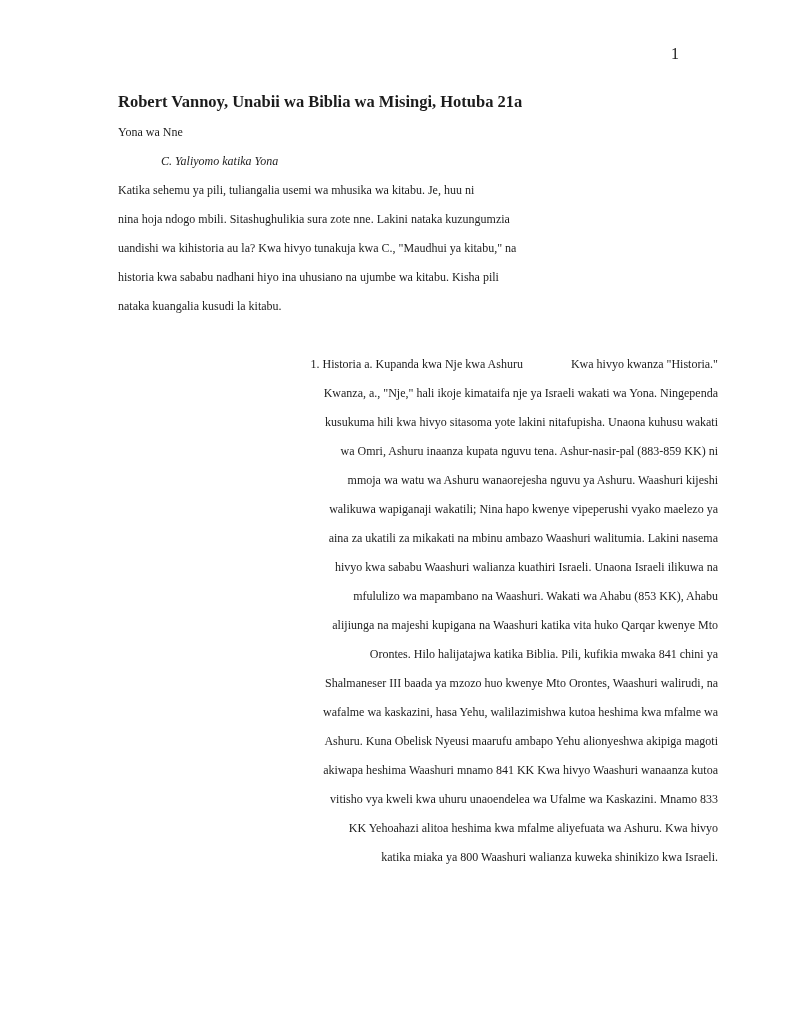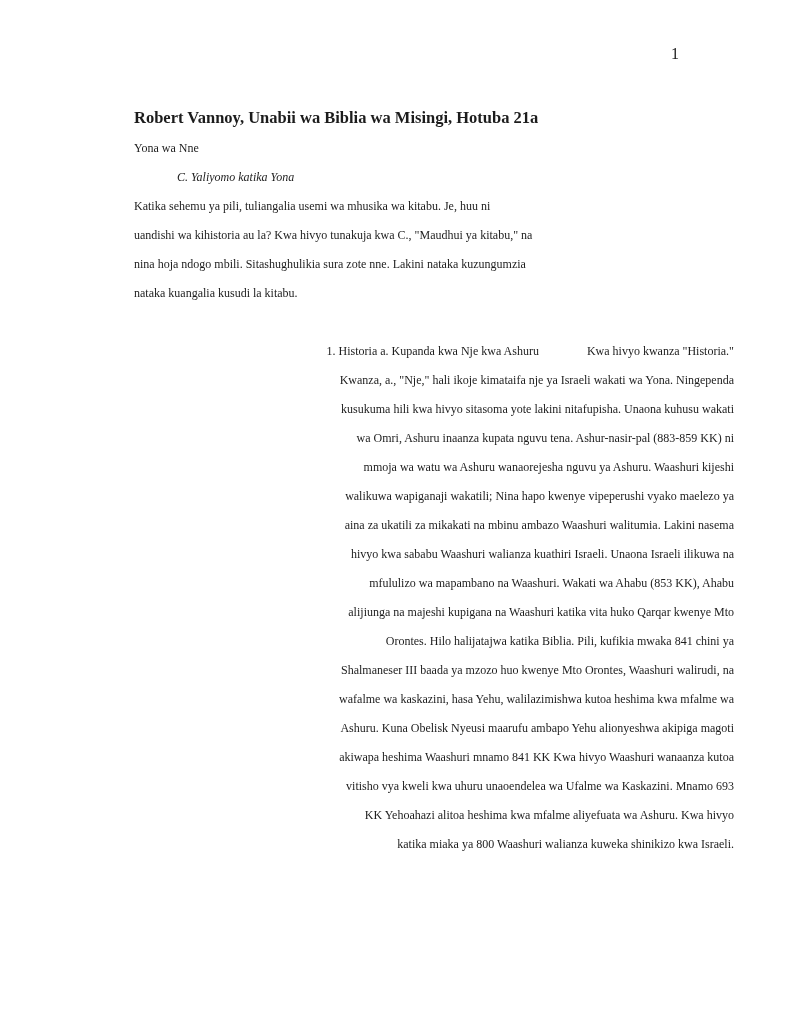--- a/index.html
+++ b/index.html
@@ -18,24 +18,23 @@
   }
   .pagenum {
     position: absolute;
     top: 44px;
     right: 112px;
     font-size: 16px;
     line-height: 20px;
   }
   .content {
     position: absolute;
-    left: 134px;
+    left: 118px;
     top: 86px;
     width: 600px;
-    margin-top: 16px;
   }
   .title {
     font-weight: bold;
     font-size: 16.5px;
     line-height: 32px;
     white-space: pre;
   }
   .subtitle, .heading, .line {
     font-size: 12px;
     line-height: 29px;
@@ -65,39 +64,40 @@
   <div class="content">
     <div class="title">Robert Vannoy, Unabii wa Biblia wa Misingi, Hotuba 21a</div>
 
     <div class="subtitle">Yona wa Nne</div>
 
     <div class="heading">C. Yaliyomo katika Yona</div>
 
     <div id="paragraphs">
         <div class="para">
           <div class="line">Katika sehemu ya pili, tuliangalia usemi wa mhusika wa kitabu. Je, huu ni</div>
+          <div class="line">nina hoja ndogo mbili. Sitashughulikia sura zote nne. Lakini nataka kuzungumzia</div>
           <div class="line">uandishi wa kihistoria au la? Kwa hivyo tunakuja kwa C., "Maudhui ya kitabu," na</div>
-          <div class="line">nina hoja ndogo mbili. Sitashughulikia sura zote nne. Lakini nataka kuzungumzia</div>
+          <div class="line">historia kwa sababu nadhani hiyo ina uhusiano na ujumbe wa kitabu. Kisha pili</div>
           <div class="line">nataka kuangalia kusudi la kitabu.</div>
         </div>
         <div class="para">
           <div class="line">1. Historia a. Kupanda kwa Nje kwa Ashuru    Kwa hivyo kwanza "Historia."</div>
           <div class="line">Kwanza, a., "Nje," hali ikoje kimataifa nje ya Israeli wakati wa Yona. Ningependa</div>
           <div class="line">kusukuma hili kwa hivyo sitasoma yote lakini nitafupisha. Unaona kuhusu wakati</div>
           <div class="line">wa Omri, Ashuru inaanza kupata nguvu tena. Ashur-nasir-pal (883-859 KK) ni</div>
           <div class="line">mmoja wa watu wa Ashuru wanaorejesha nguvu ya Ashuru. Waashuri kijeshi</div>
           <div class="line">walikuwa wapiganaji wakatili; Nina hapo kwenye vipeperushi vyako maelezo ya</div>
           <div class="line">aina za ukatili za mikakati na mbinu ambazo Waashuri walitumia. Lakini nasema</div>
           <div class="line">hivyo kwa sababu Waashuri walianza kuathiri Israeli. Unaona Israeli ilikuwa na</div>
           <div class="line">mfululizo wa mapambano na Waashuri. Wakati wa Ahabu (853 KK), Ahabu</div>
           <div class="line">alijiunga na majeshi kupigana na Waashuri katika vita huko Qarqar kwenye Mto</div>
           <div class="line">Orontes. Hilo halijatajwa katika Biblia. Pili, kufikia mwaka 841 chini ya</div>
           <div class="line">Shalmaneser III baada ya mzozo huo kwenye Mto Orontes, Waashuri walirudi, na</div>
           <div class="line">wafalme wa kaskazini, hasa Yehu, walilazimishwa kutoa heshima kwa mfalme wa</div>
           <div class="line">Ashuru. Kuna Obelisk Nyeusi maarufu ambapo Yehu alionyeshwa akipiga magoti</div>
           <div class="line">akiwapa heshima Waashuri mnamo 841 KK Kwa hivyo Waashuri wanaanza kutoa</div>
-          <div class="line">vitisho vya kweli kwa uhuru unaoendelea wa Ufalme wa Kaskazini. Mnamo 693</div>
+          <div class="line">vitisho vya kweli kwa uhuru unaoendelea wa Ufalme wa Kaskazini. Mnamo 833</div>
           <div class="line">KK Yehoahazi alitoa heshima kwa mfalme aliyefuata wa Ashuru. Kwa hivyo</div>
           <div class="line">katika miaka ya 800 Waashuri walianza kuweka shinikizo kwa Israeli.</div>
         </div>
       </div>
   </div>
 </div>
 
 </body></html>

